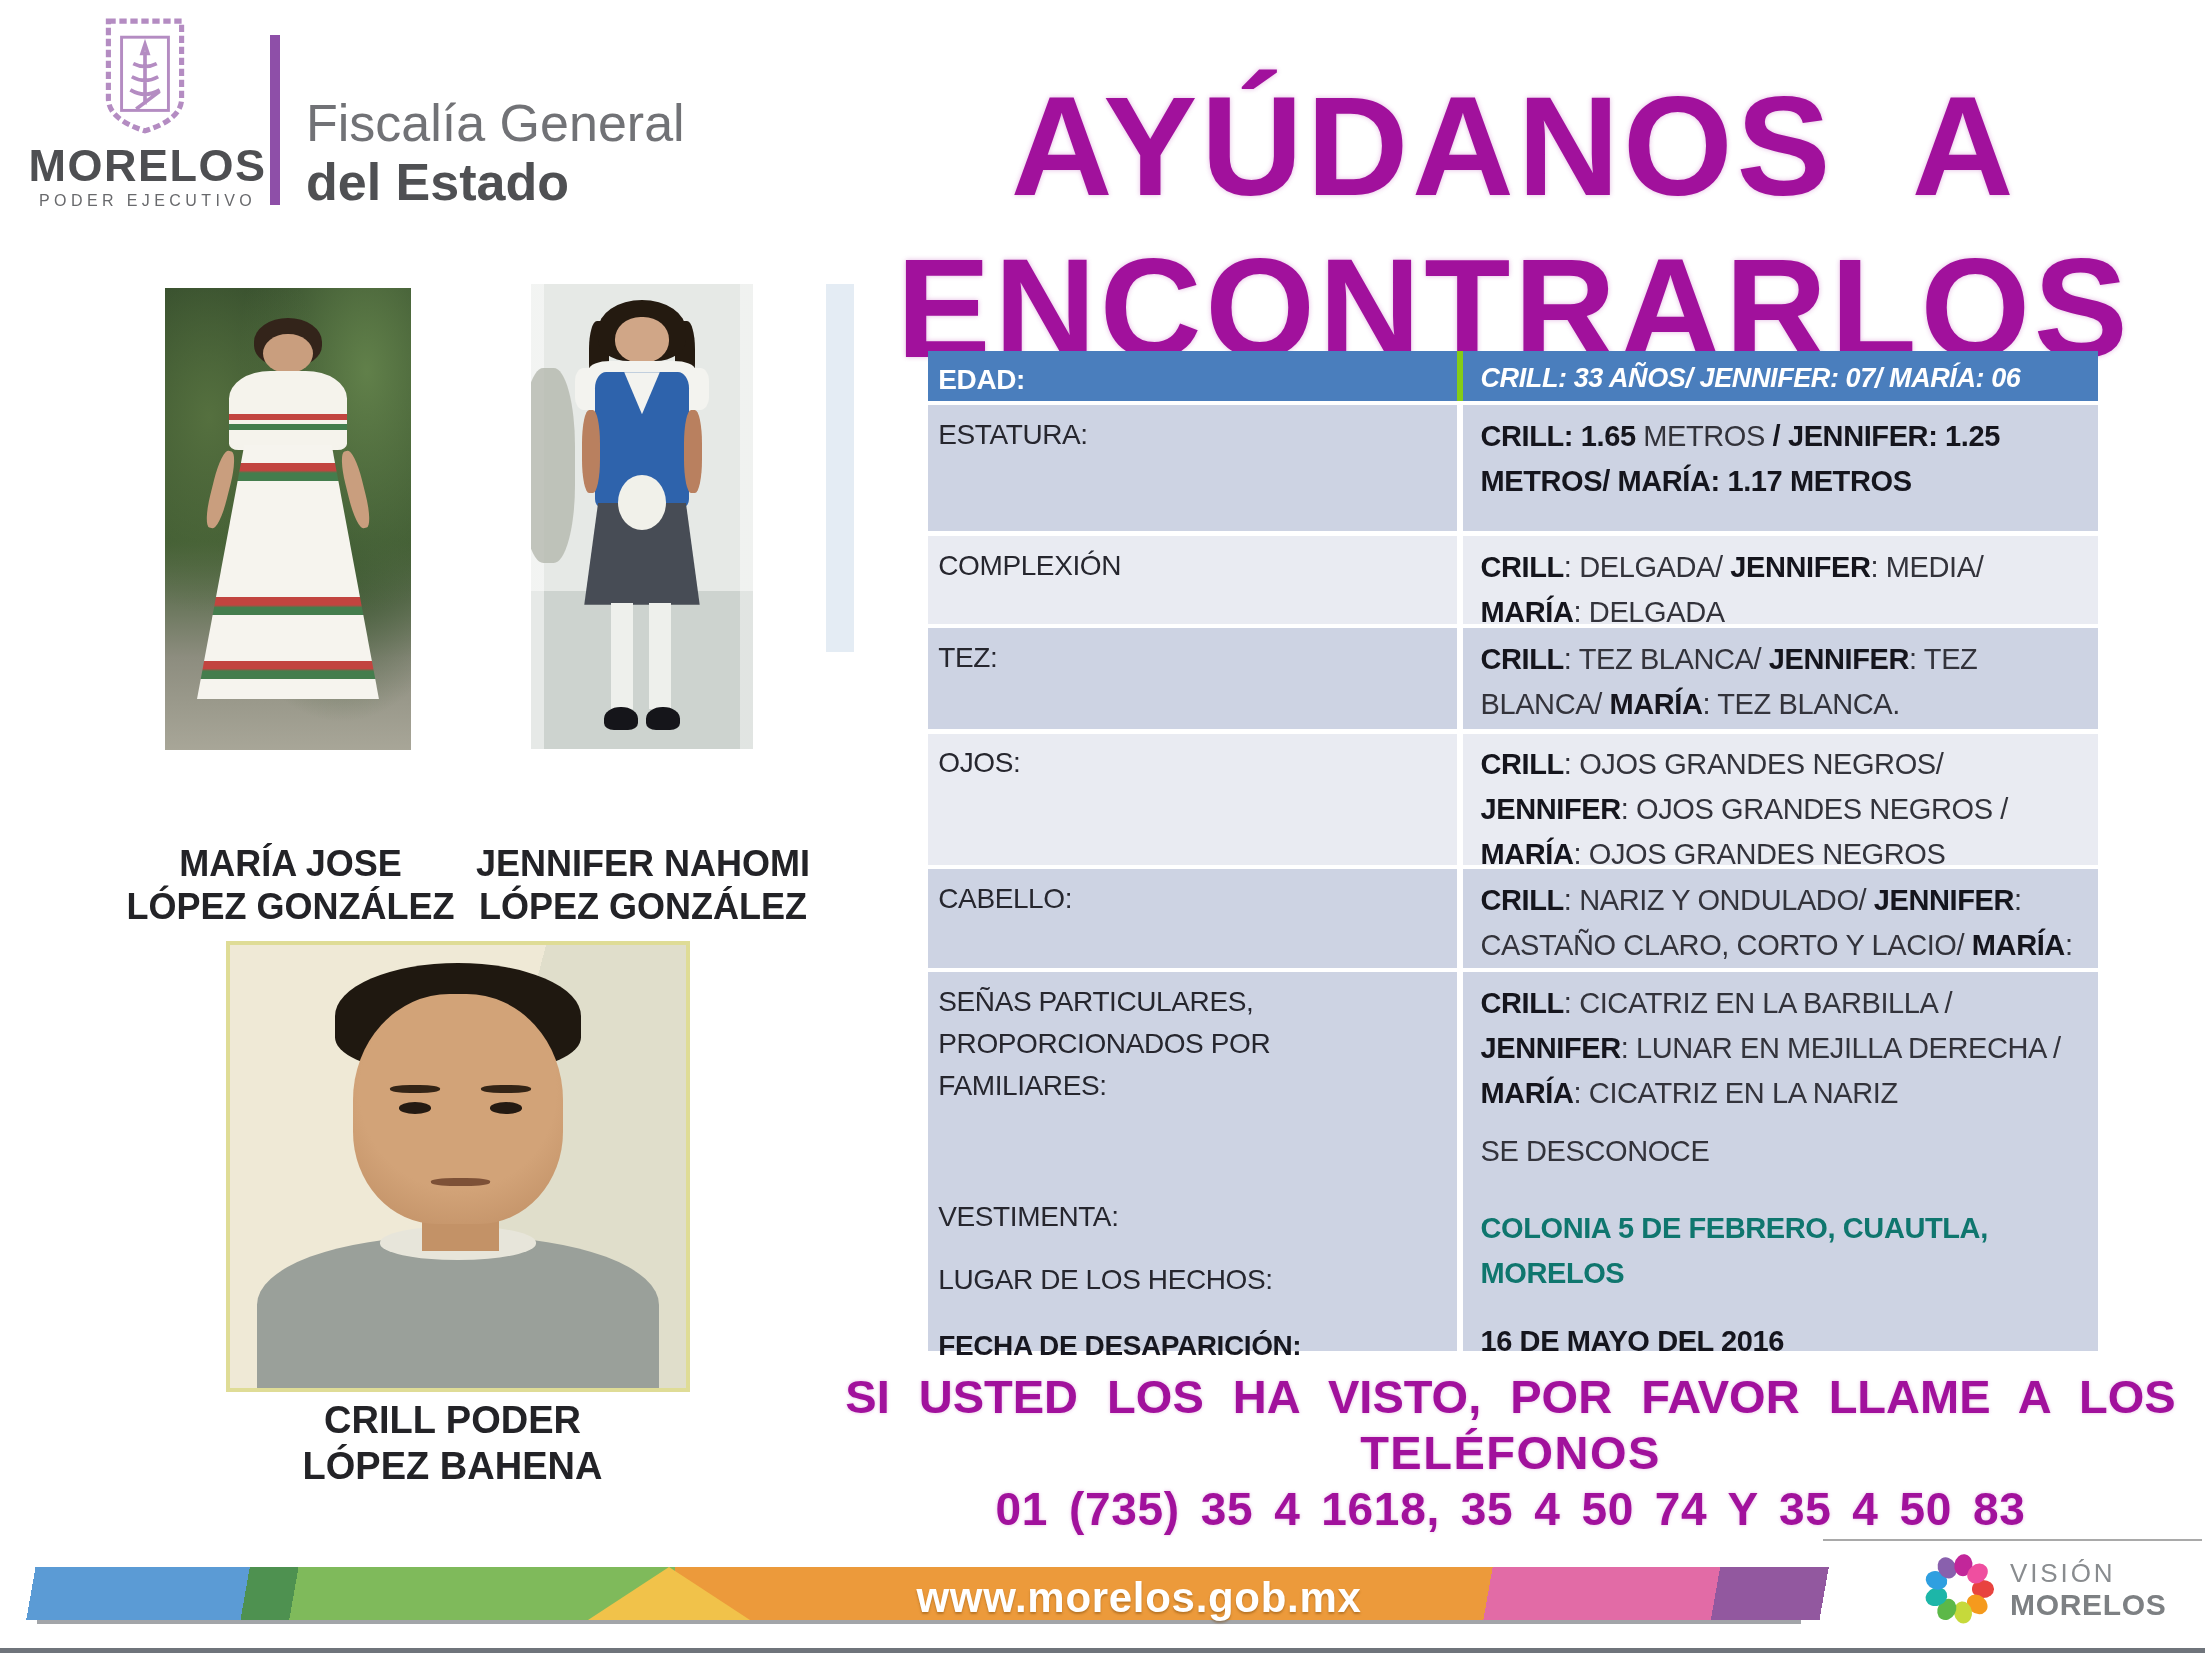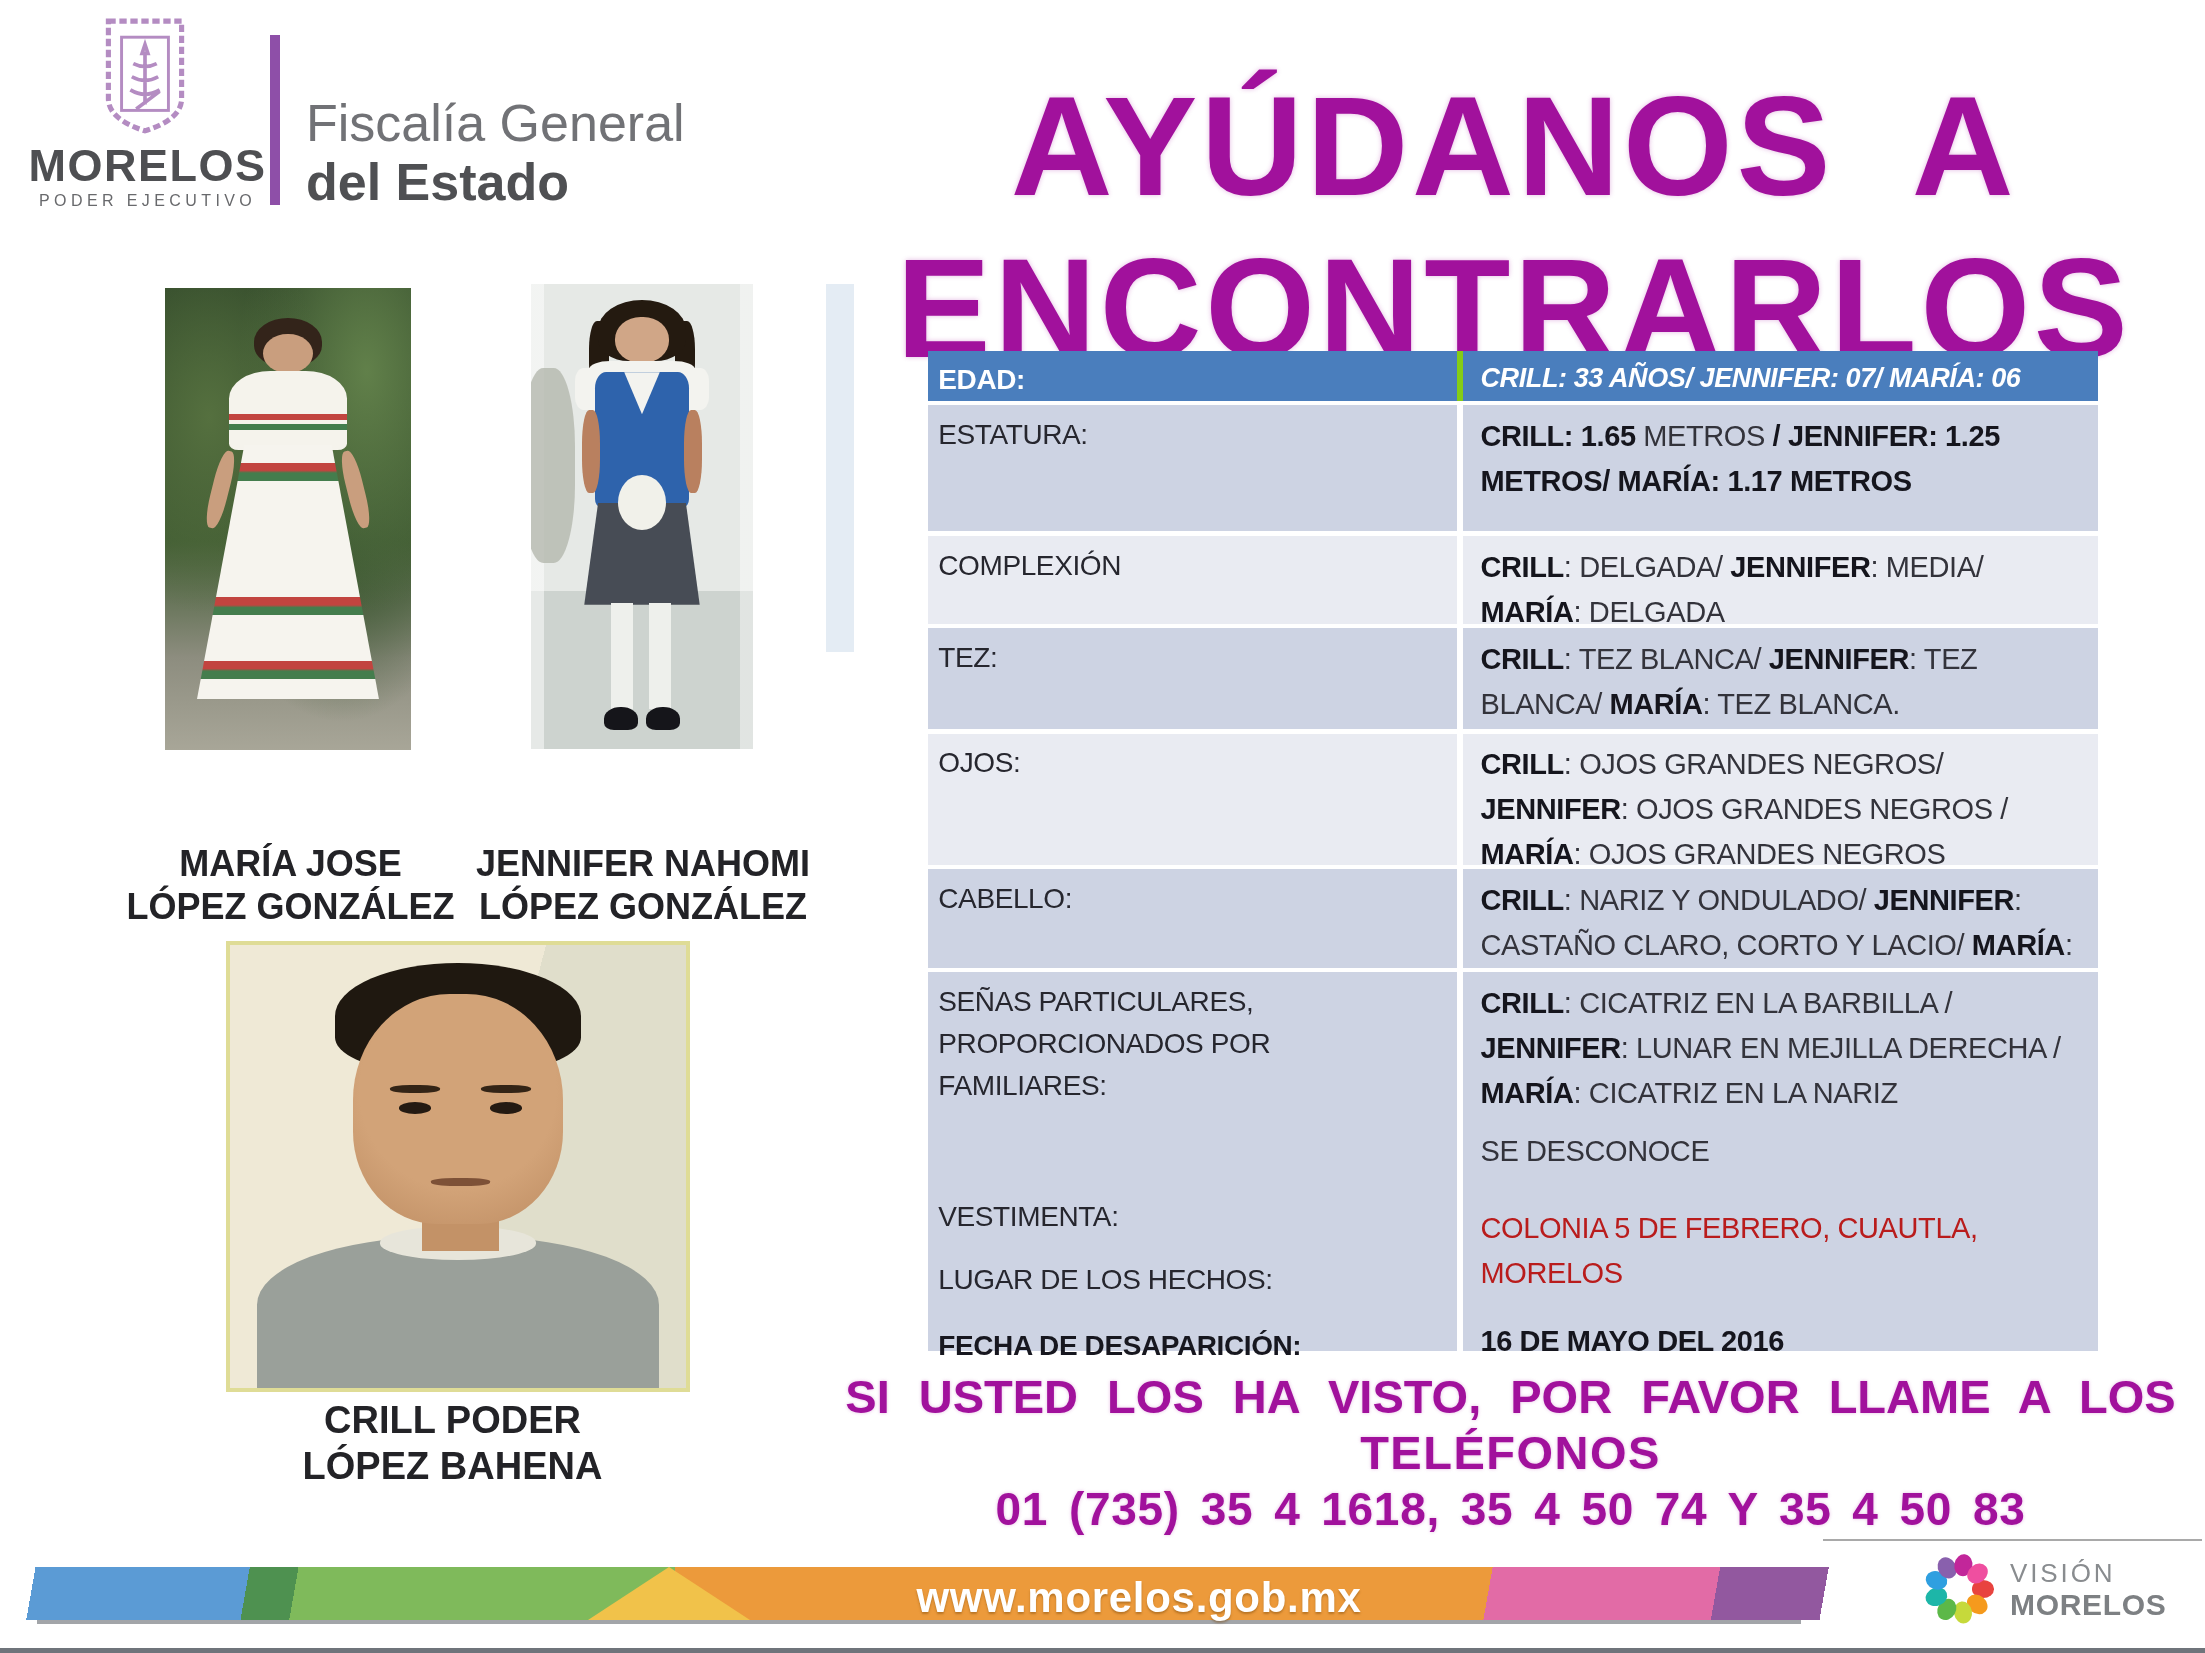--- a/index.html
+++ b/index.html
@@ -101,21 +101,21 @@
   .r-head .tvalue{background:#4a7ebd;font-size:27px;white-space:nowrap;padding-top:7px;font-style:italic;}
   .r-head .tvalue .bseg{color:#ffffff;}
   .r-dark .tlabel,.r-dark .tvalue{background:#cdd3e3;}
   .r-light .tlabel,.r-light .tvalue{background:#e9ebf2;}
   .trow p{margin:0;}
   .lbl-bold{font-weight:700;color:#17171f;}
   .mp2{margin-top:89px !important;}
   .mp3{margin-top:21px !important;}
   .mp4{margin-top:24px !important;}
   .mv2{margin-top:13.2px !important;}
-  .mv3{margin-top:32px !important;font-weight:400;color:#b91c1c;}
+  .mv3{margin-top:32px !important;font-weight:700;color:#0f766e;}
   .mv4{margin-top:23px !important;font-weight:700;color:#15151d;}
 
   
   .cta{position:absolute;left:816px;width:1389px;text-align:center;color:#a1119c;font-weight:700;
        text-shadow:0 0 3.7px rgba(161,17,156,.28);}
   #cta1{top:1369px;font-size:47px;word-spacing:16px;}
   #cta2{top:1425px;font-size:47px;letter-spacing:1.5px;}
   #cta-phones{top:1482px;font-size:46px;letter-spacing:0.7px;word-spacing:7.4px;text-align:center;}
 
   

